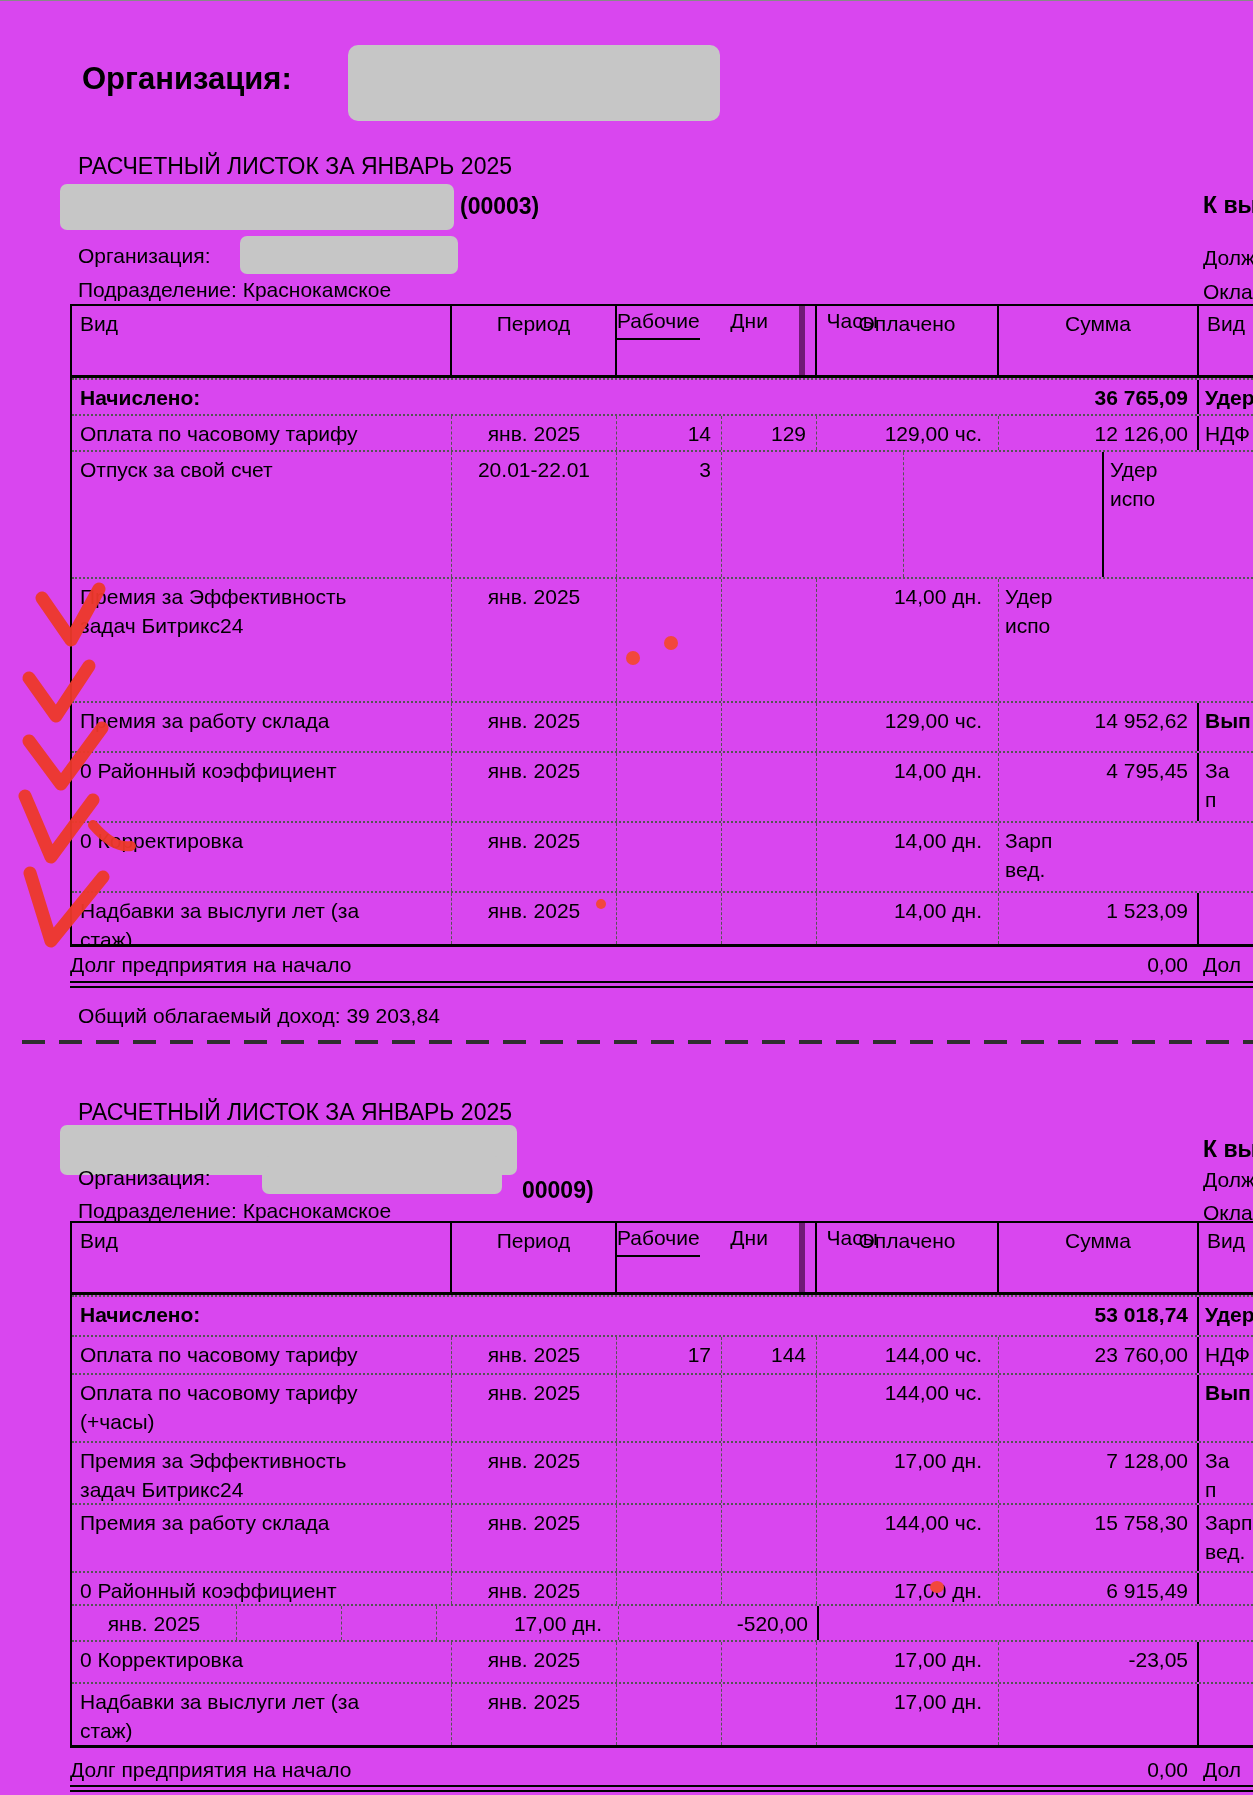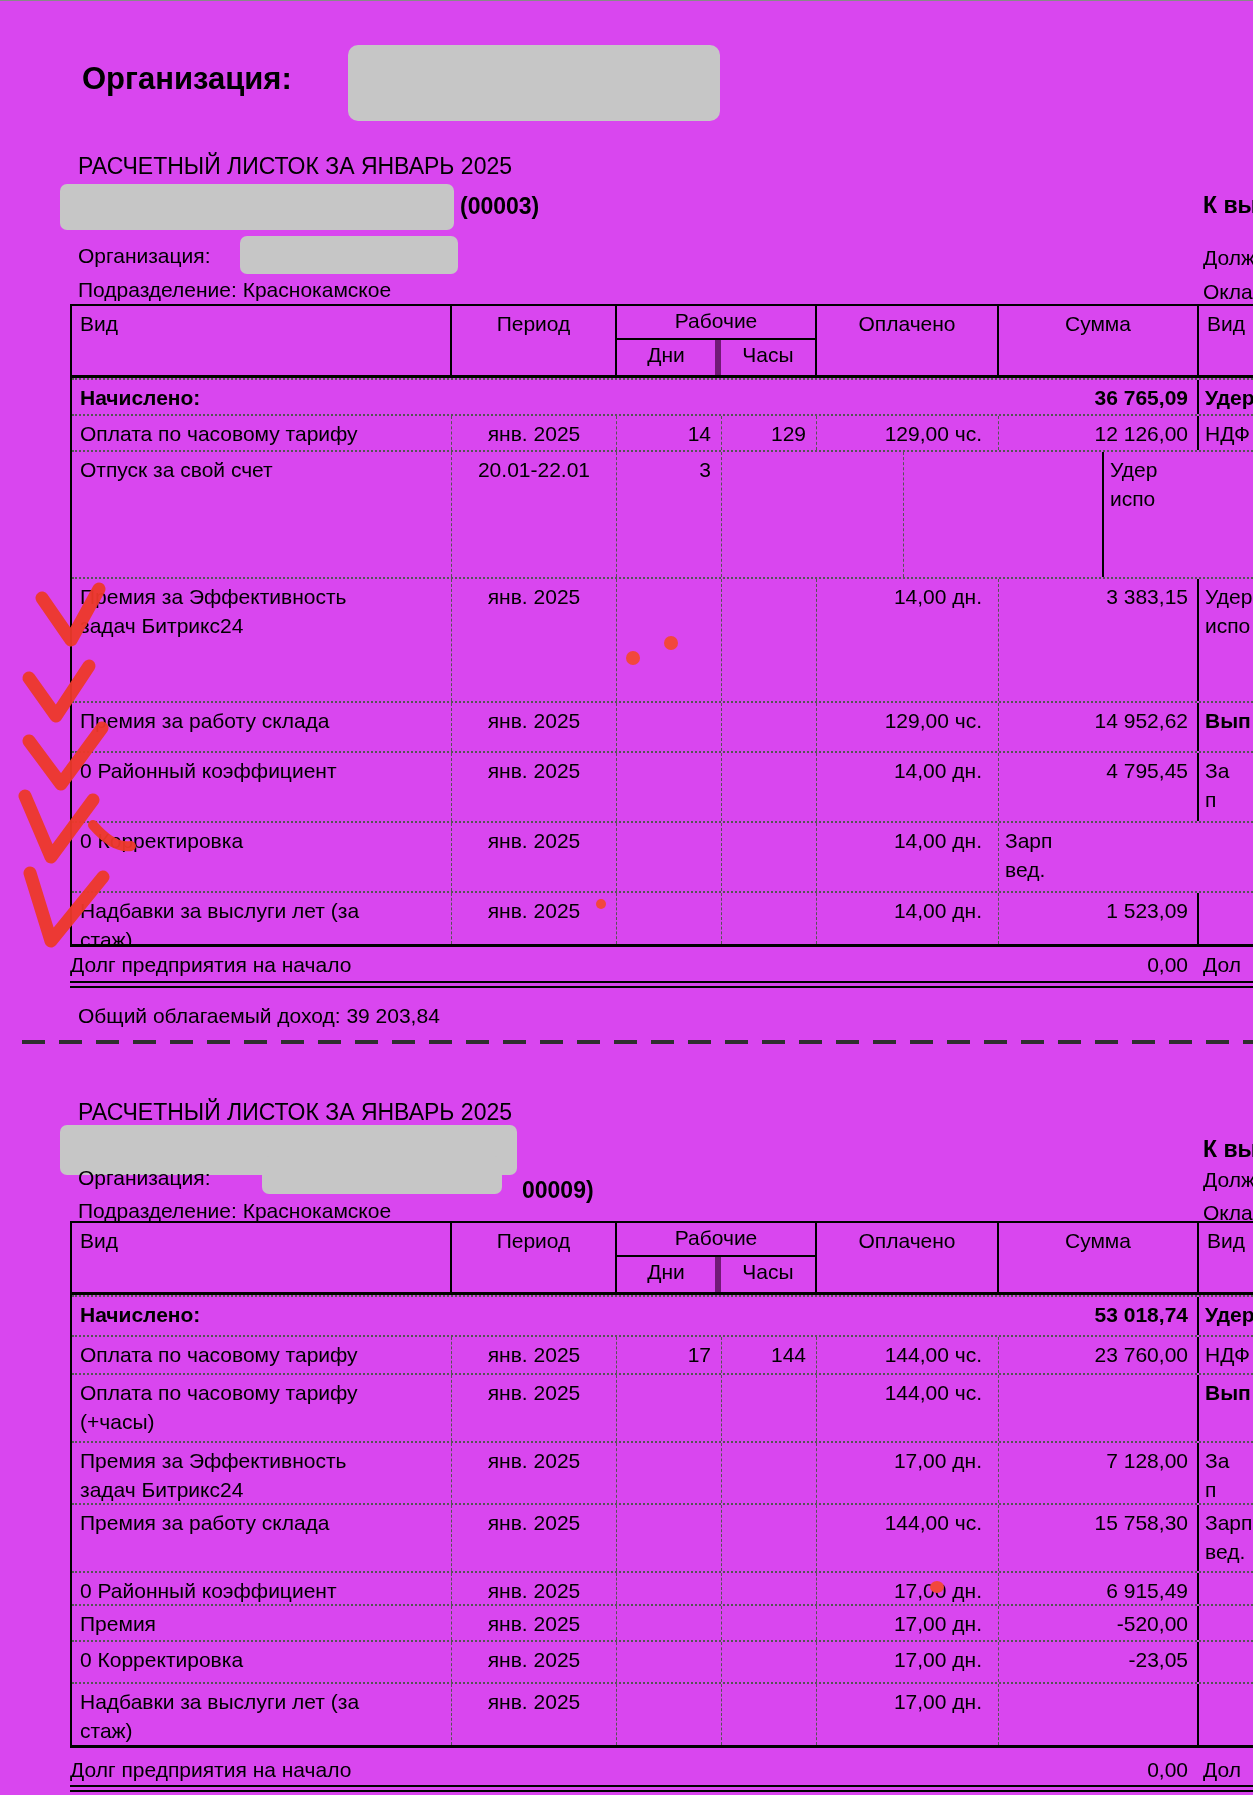--- a/index.html
+++ b/index.html
@@ -11,21 +11,21 @@
   .fs23 { font-size:23px; line-height:30px; }
   .big { font-size:31px; line-height:36px; font-weight:bold; }
   .redact { position:absolute; background:#c6c6c6; border-radius:7px; }
   .frag { position:absolute; left:1203px; white-space:nowrap; font-size:21px; line-height:29px; }
 
   
   .ptable { position:absolute; left:70px; width:1183px; border-left:2px solid #000; border-top:2px solid #000; border-bottom:3px solid #000; }
   .thead { display:flex; height:72px; border-bottom:3px solid #000; }
   .hc { font-size:21px; line-height:28px; padding:4px 8px 0; border-right:2px solid #000; overflow:hidden; white-space:nowrap; }
   .hc.center { text-align:center; }
-  .rab { width:200px; border-right:2px solid #000; display:flex; flex-direction:column; }
+  .rab { width:200px; border-right:2px solid #000; display:flex; flex-direction:row; }
   .rab-top { height:34px; border-bottom:2px solid #000; text-align:center; font-size:21px; line-height:30px; }
   .rab-bot { display:flex; flex:1; }
   .rab-bot .sub { font-size:21px; line-height:30px; text-align:center; }
   .rab-bot .sub.days { width:105px; border-right:6px solid #701a75; }
   .rab-bot .sub.hours { width:95px; }
   .w-kind { width:380px; } .w-period { width:165px; } .w-paid { width:182px; } .w-sum { width:200px; }
   .w-kind2 { flex:1; border-right:none !important; }
 
   .trow { display:flex; border-top:2px dotted #555; }
   .trow:first-of-type { border-top:none; }
@@ -108,21 +108,20 @@
       <div class="c kind2">Удер
 испо</div>
     </div>
     <div class="trow" style="height:124px;">
       <div class="c kind">Премия за Эффективность
 задач Битрикс24</div>
       <div class="c period">янв. 2025</div>
       <div class="c days"></div>
       <div class="c hours"></div>
       <div class="c paid">14,00 дн.</div>
-      <div class="c sum">3 383,15</div>
       <div class="c kind2">Удер
 испо</div>
     </div>
     <div class="trow" style="height:50px;">
       <div class="c kind">Премия за работу склада</div>
       <div class="c period">янв. 2025</div>
       <div class="c days"></div>
       <div class="c hours"></div>
       <div class="c paid">129,00 чс.</div>
       <div class="c sum">14 952,62</div>
@@ -248,21 +247,20 @@
     <div class="trow" style="height:33px;">
       <div class="c kind">0 Районный коэффициент</div>
       <div class="c period">янв. 2025</div>
       <div class="c days"></div>
       <div class="c hours"></div>
       <div class="c paid">17,00 дн.</div>
       <div class="c sum">6 915,49</div>
       <div class="c kind2"></div>
     </div>
     <div class="trow" style="height:36px;">
-      <div class="c kind">Премия</div>
       <div class="c period">янв. 2025</div>
       <div class="c days"></div>
       <div class="c hours"></div>
       <div class="c paid">17,00 дн.</div>
       <div class="c sum">-520,00</div>
       <div class="c kind2"></div>
     </div>
     <div class="trow" style="height:42px;">
       <div class="c kind">0 Корректировка</div>
       <div class="c period">янв. 2025</div>

